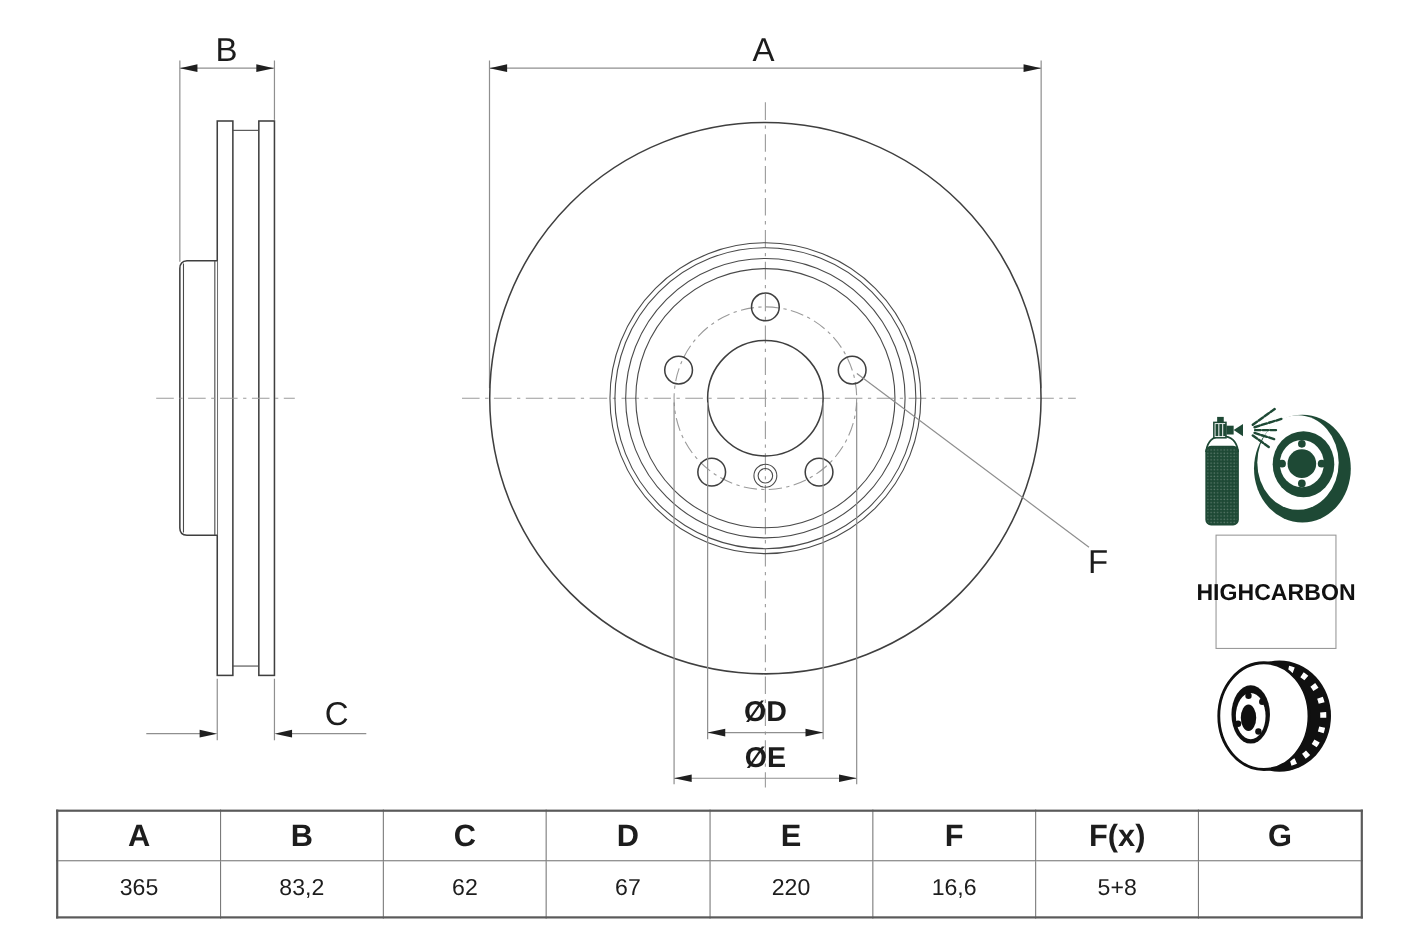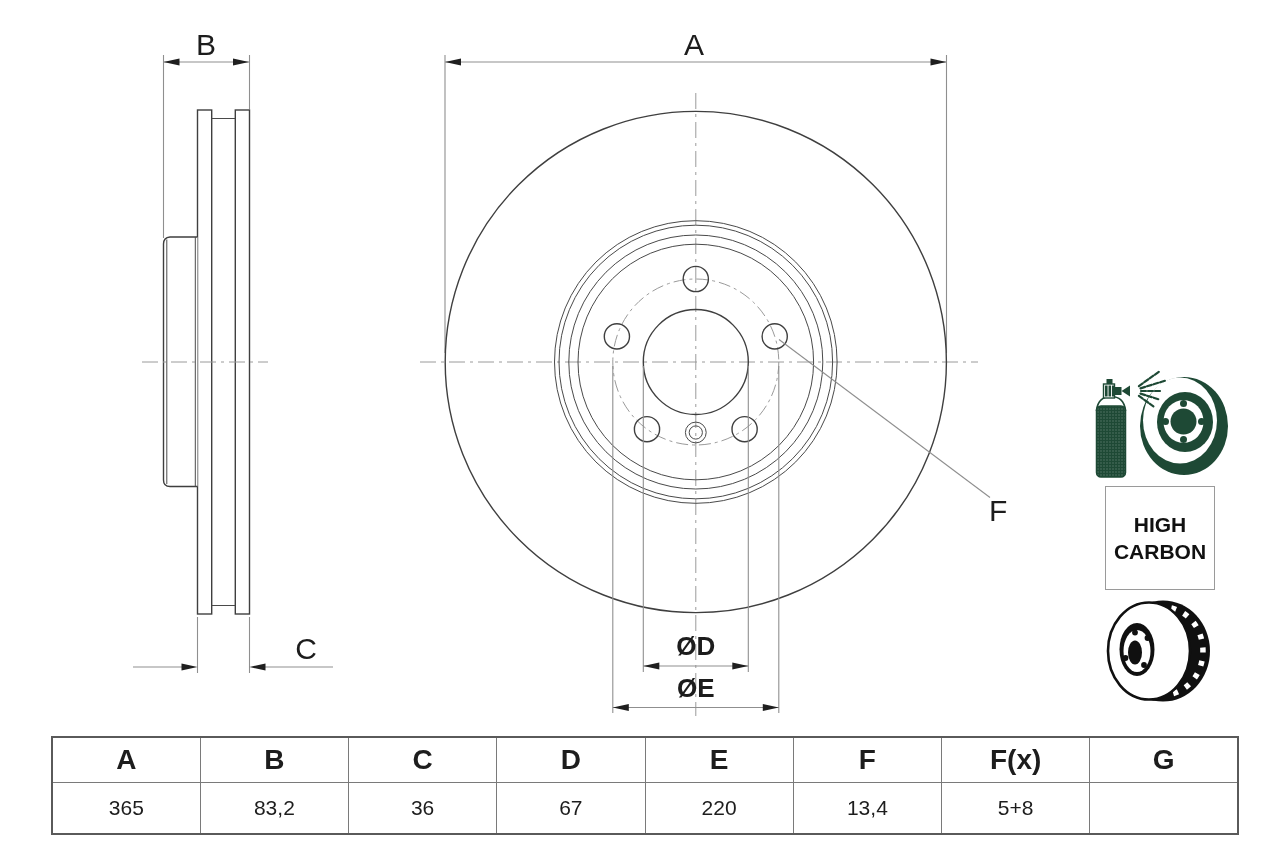--- a/index.html
+++ b/index.html
@@ -14,21 +14,21 @@
   .objthin{stroke:#4a4a4a;stroke-width:1;fill:none;}
   .objfill{stroke:#3f3f3f;stroke-width:1.4;fill:#ffffff;}
   .dimline{stroke:#8f8f8f;stroke-width:1.1;fill:none;}
   .cline{stroke:#9a9a9a;stroke-width:1;fill:none;stroke-dasharray:16 5 3 5;}
   .cline2{stroke:#9a9a9a;stroke-width:1;fill:none;stroke-dasharray:12 4 3 4;}
   .arrow{fill:#1f1f1f;stroke:none;}
 
   .hc-badge{
     position:absolute;left:1105px;top:486px;width:110px;height:104px;
     border:1.5px solid #9a9a9a;background:#fff;box-sizing:border-box;
-    display:flex;flex-direction:column;align-items:center;justify-content:center;
+    display:flex;flex-direction:row;align-items:center;justify-content:center;
     font-weight:700;font-size:21px;line-height:27px;color:#111;letter-spacing:0px;
   }
   .spec-table{
     position:absolute;left:51px;top:736px;width:1188px;height:96px;
     border-collapse:collapse;table-layout:fixed;background:#fff;
     border:2px solid #5a5a5a;
   }
   .spec-table th,.spec-table td{
     border:1.5px solid #7a7a7a;text-align:center;vertical-align:middle;
     color:#1d1d1d;padding:0;
@@ -190,22 +190,22 @@
         <th>E</th>
         <th>F</th>
         <th>F(x)</th>
         <th>G</th>
       </tr>
     </thead>
     <tbody>
       <tr>
         <td>365</td>
         <td>83,2</td>
-        <td>36</td>
+        <td>62</td>
         <td>67</td>
         <td>220</td>
-        <td>13,4</td>
+        <td>16,6</td>
         <td>5+8</td>
         <td></td>
       </tr>
     </tbody>
   </table>
 </div>
 
 </body></html>

